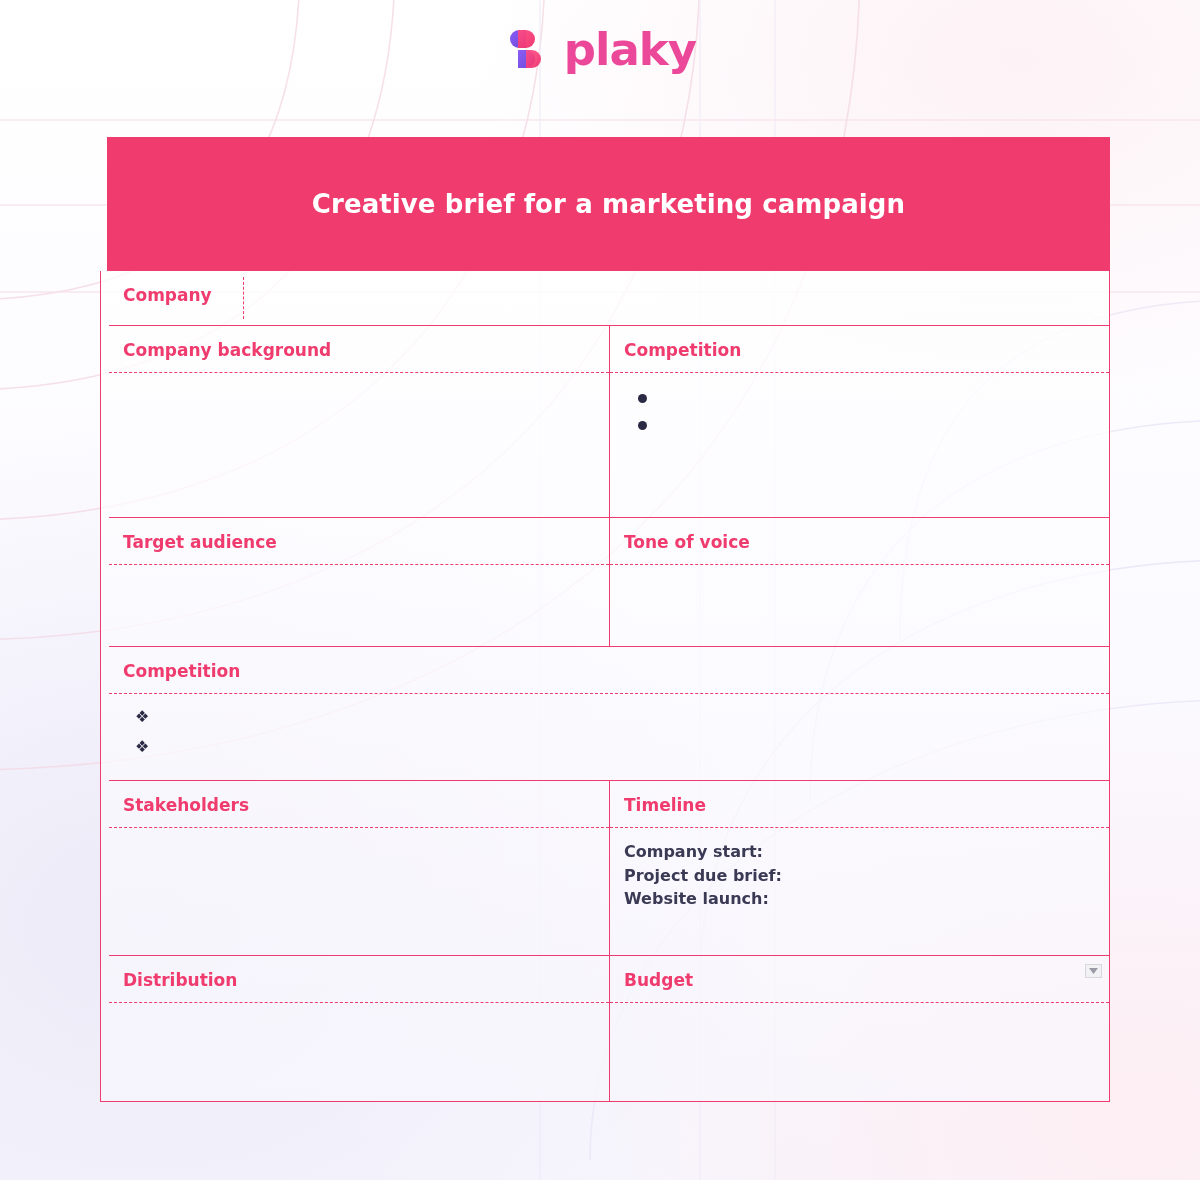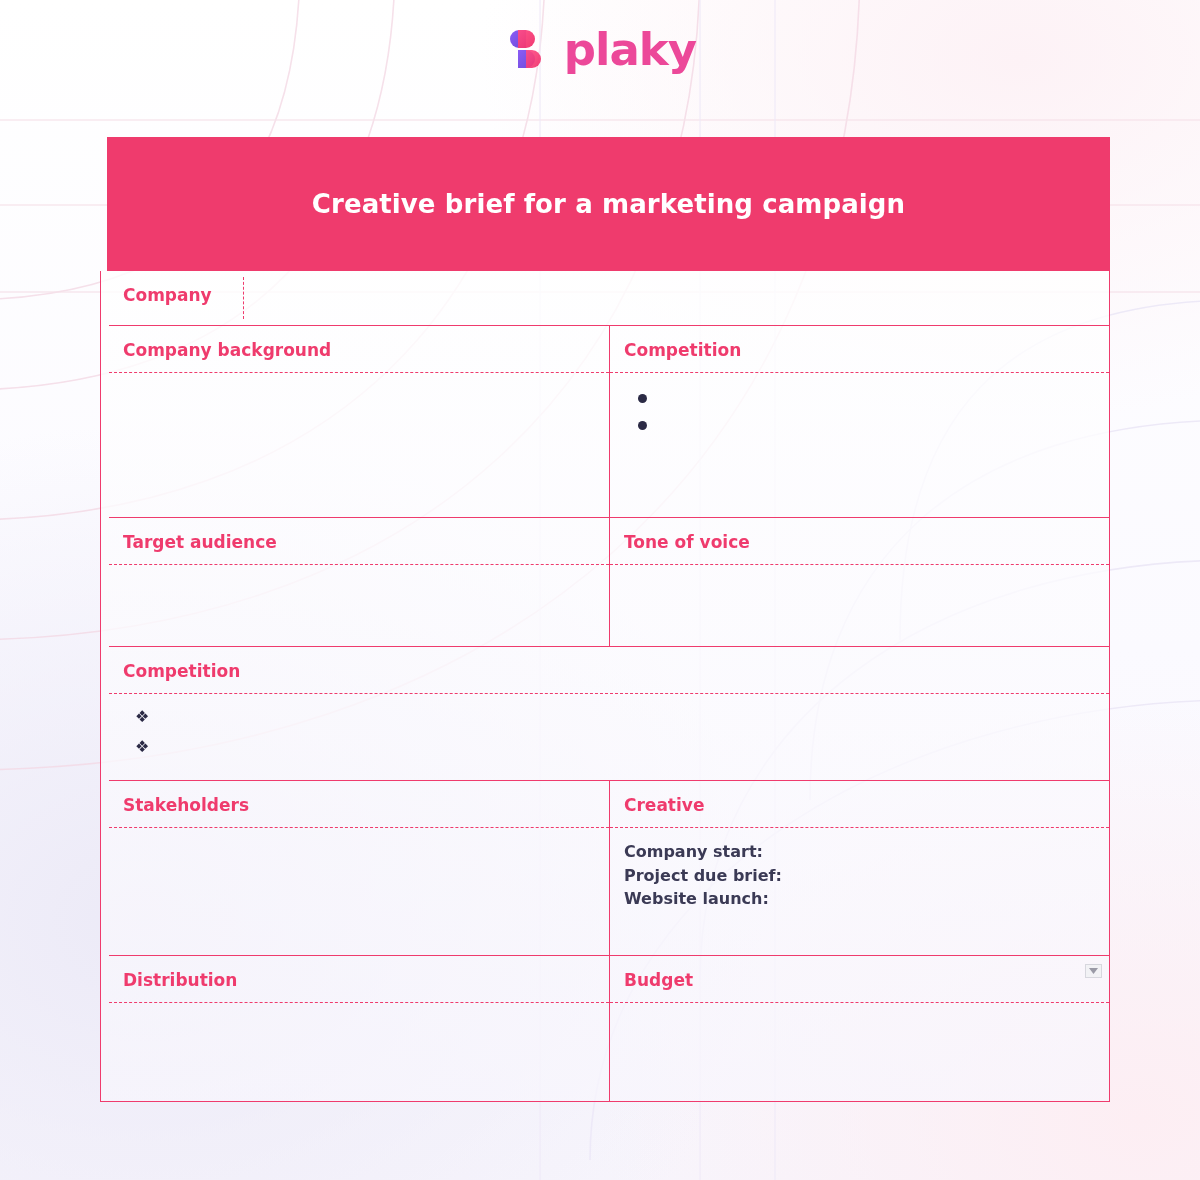--- a/index.html
+++ b/index.html
@@ -316,21 +316,21 @@
         </div>
       </div>
     </div>
 
     <div class="row h-stake">
       <div class="cell half">
         <div class="cell-label">Stakeholders</div>
         <div class="cell-body"></div>
       </div>
       <div class="cell half split-right">
-        <div class="cell-label">Creative</div>
+        <div class="cell-label">Timeline</div>
         <div class="cell-body">
           <div class="timeline-line">Company start:</div>
           <div class="timeline-line">Project due brief:</div>
           <div class="timeline-line">Website launch:</div>
         </div>
       </div>
     </div>
 
     <div class="row h-distrib">
       <div class="cell half">

